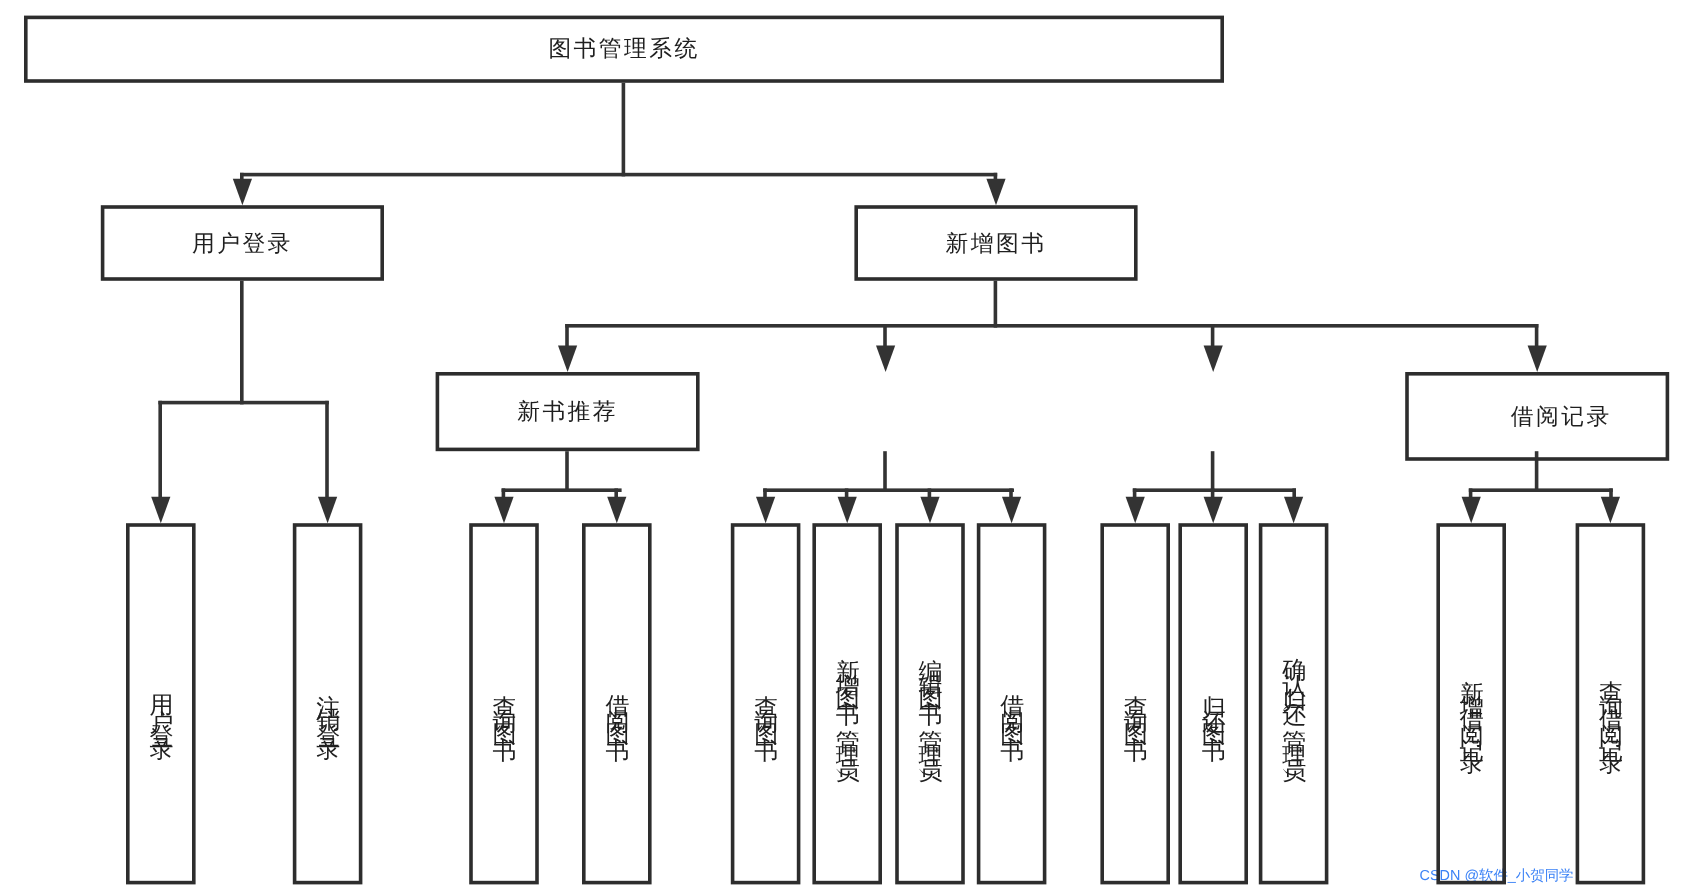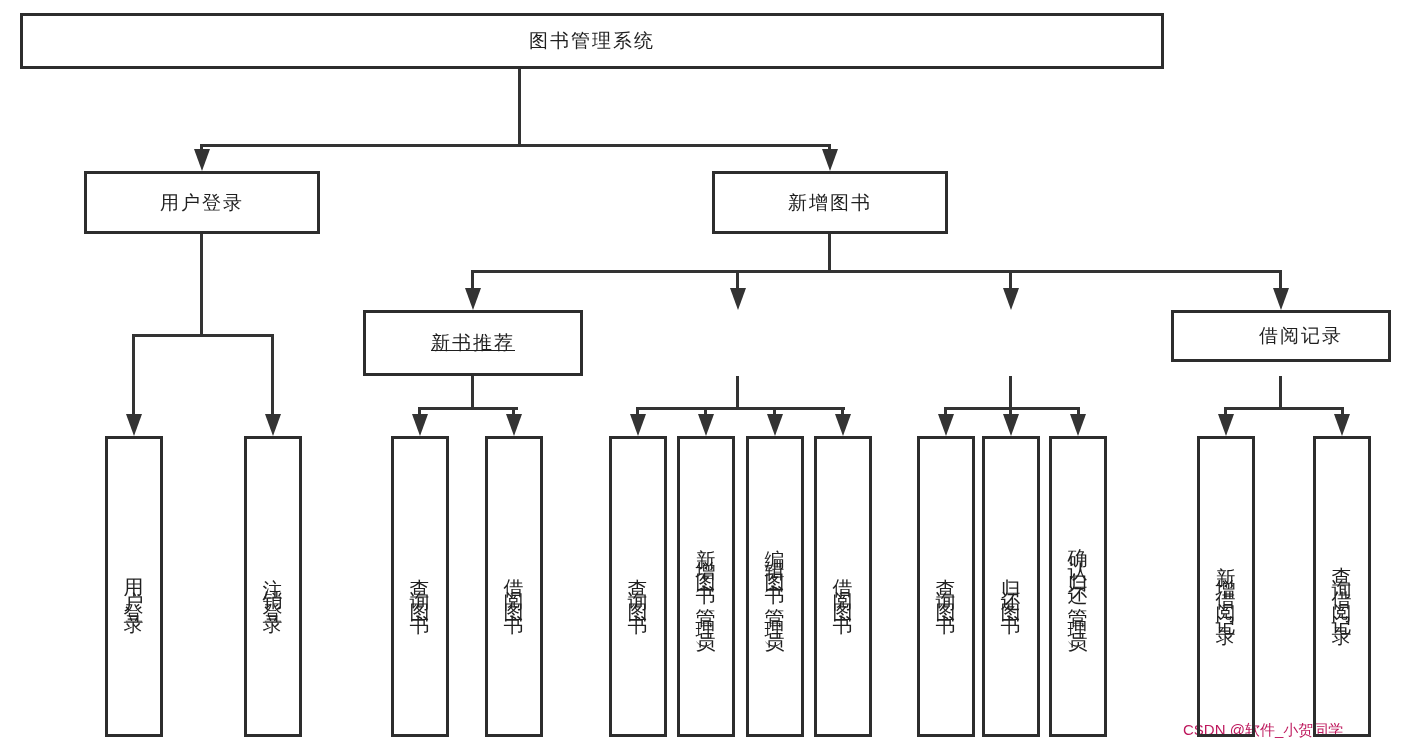--- a/index.html
+++ b/index.html
@@ -18,21 +18,21 @@
     font-size:20px;letter-spacing:12px;line-height:1;
   }
   .line{position:absolute;background:#333333;z-index:1;}
   .arrow{
     position:absolute;width:0;height:0;z-index:1;
     border-left:8px solid transparent;border-right:8px solid transparent;
     border-top:22px solid #333333;
   }
   .watermark{
     position:absolute;left:1183px;top:721px;z-index:0;
-    font-size:15px;color:#be185d;white-space:nowrap;
+    font-size:12px;color:#3b82f6;white-space:nowrap;
   }
 </style>
 </head>
 <body>
 
 <div class="canvas">
 
   <div class="watermark">CSDN @软件_小贺同学</div>
 
   <div class="line" style="left:518px;top:69px;width:3px;height:78px;"></div>
@@ -87,35 +87,35 @@
   <div class="arrow" style="left:1003px;top:414px;"></div>
   <div class="arrow" style="left:1070px;top:414px;"></div>
 
   <div class="line" style="left:1279px;top:376px;width:3px;height:34px;"></div>
   <div class="line" style="left:1224px;top:407px;width:120px;height:3px;"></div>
   <div class="line" style="left:1224px;top:407px;width:3px;height:11px;"></div>
   <div class="line" style="left:1341px;top:407px;width:3px;height:11px;"></div>
   <div class="arrow" style="left:1218px;top:414px;"></div>
   <div class="arrow" style="left:1334px;top:414px;"></div>
 
-  <div class="box" style="left:20px;top:13px;width:1144px;height:56px;">
+  <div class="box" style="left:20px;top:13px;width:1000px;height:56px;">
     <span class="lbl">图书管理系统</span>
   </div>
 
   <div class="box" style="left:84px;top:171px;width:236px;height:63px;">
     <span class="lbl">用户登录</span>
   </div>
   <div class="box" style="left:712px;top:171px;width:236px;height:63px;">
     <span class="lbl">新增图书</span>
   </div>
 
-  <div class="box" style="left:363px;top:310px;width:220px;height:66px;text-decoration:underline;">
+  <div class="box" style="left:363px;top:310px;width:220px;height:66px;">
     <span class="lbl">新书推荐</span>
   </div>
-  <div class="box" style="left:1171px;top:310px;width:220px;height:52px;padding-left:40px;">
+  <div class="box" style="left:1171px;top:310px;width:220px;height:74px;padding-left:40px;">
     <span class="lbl">借阅记录</span>
   </div>
 
   <div class="box vbox" style="left:105px;top:436px;width:58px;height:301px;">
     <span class="lbl">用户登录</span>
   </div>
   <div class="box vbox" style="left:244px;top:436px;width:58px;height:301px;">
     <span class="lbl">注销登录</span>
   </div>
 

